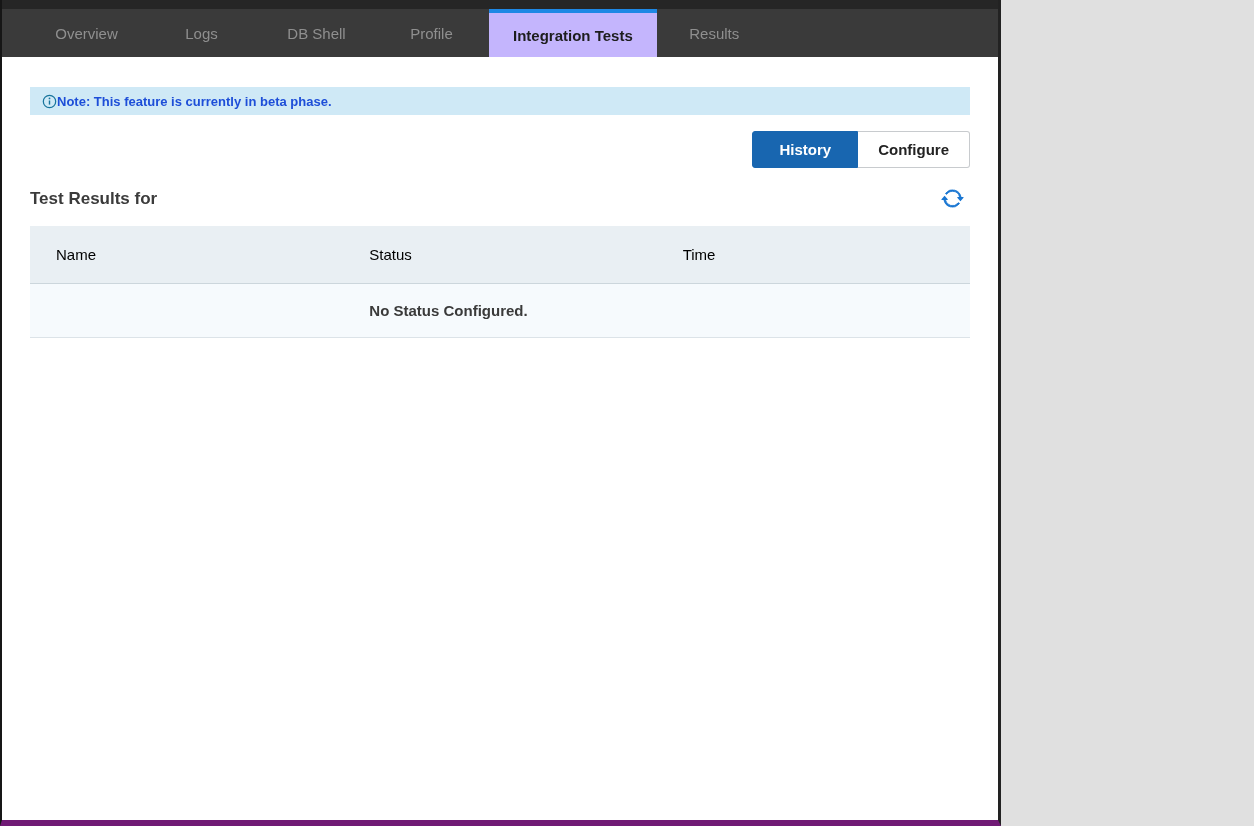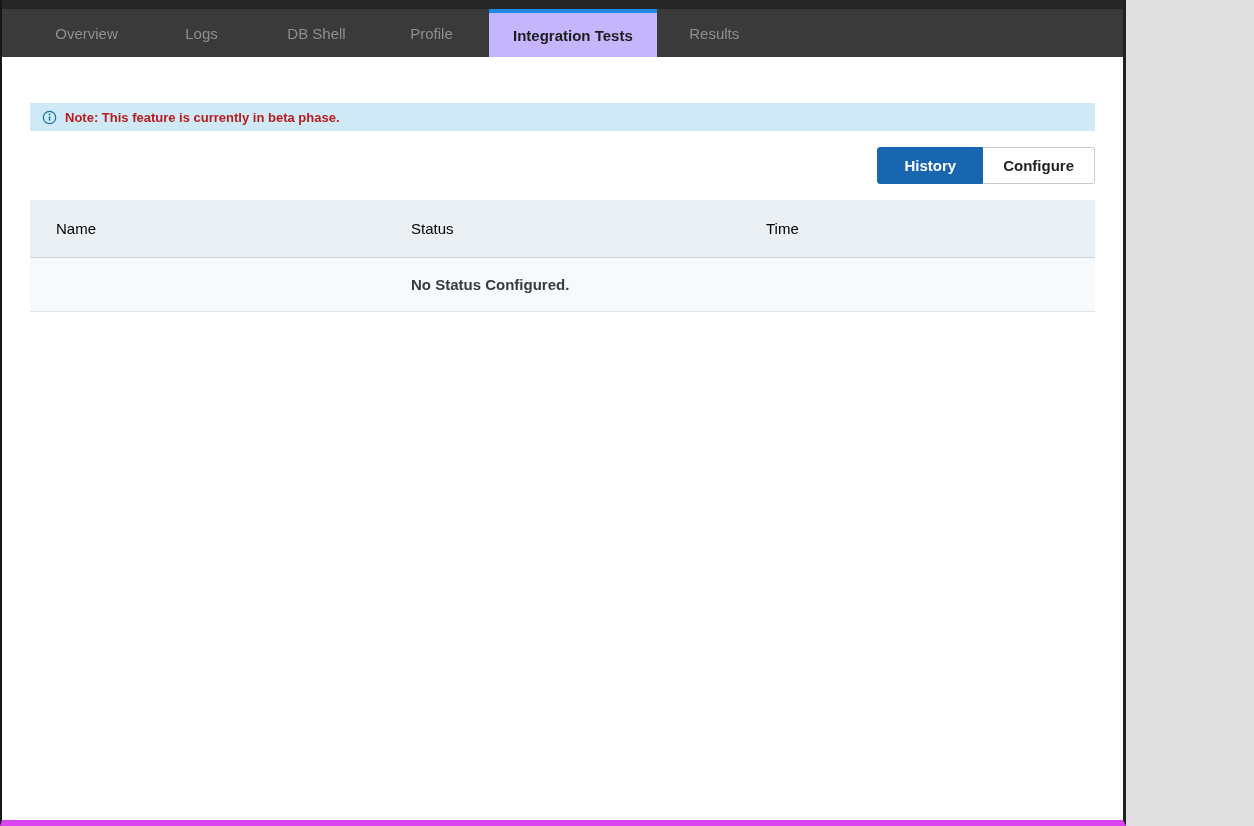--- a/index.html
+++ b/index.html
@@ -1,26 +1,26 @@
 <!DOCTYPE html>
 <html><head>
 <meta charset="utf-8">
 <style>
   * { margin: 0; padding: 0; box-sizing: border-box; }
   html, body { background: #e0e0e0; }
   body { font-family: "Liberation Sans", "DejaVu Sans", sans-serif; }
 
   .screen {
     position: relative;
-    width: 1126px;
+    width: 1001px;
     height: 826px;
     background: #ffffff;
     border-left: 2px solid #161616;
     border-right: 3px solid #222222;
-    border-bottom: 6px solid #d946ef;
+    border-bottom: 6px solid #701a75;
     overflow: hidden;
   }
 
   
   .top-strip {
     height: 9px;
     background: #262626;
   }
 
   
@@ -50,28 +50,28 @@
     padding: 0 24px;
     min-width: 0;
   }
 
   
   .content {
     padding: 0 28px;
   }
 
   .beta-banner {
-    margin-top: 46px;
+    margin-top: 30px;
     height: 28px;
     background: #cfe9f6;
     display: flex;
     align-items: center;
-    gap: 8px;
+    gap: 0;
     padding: 0 12px;
-    color: #b91c1c;
+    color: #1d4ed8;
     font-size: 13px;
     font-weight: 700;
   }
   .beta-banner svg { flex: 0 0 auto; display: block; }
 
   .toggle-row {
     margin-top: 16px;
     display: flex;
     justify-content: flex-end;
   }
@@ -179,20 +179,29 @@
         </svg>
       </span>
       <span>Note: This feature is currently in beta phase.</span>
     </div>
 
     <div class="toggle-row">
       <button class="btn btn-results">History</button>
       <button class="btn btn-configure">Configure</button>
     </div>
 
+    <div class="heading-row">
+      <div class="page-heading">Test Results for</div>
+      <button class="refresh-btn" title="">
+        <svg width="23" height="23" viewBox="0 0 16 16" fill="#1976d2">
+          <path d="M11.534 7h3.932a.25.25 0 0 1 .192.41l-1.966 2.36a.25.25 0 0 1-.384 0l-1.966-2.36a.25.25 0 0 1 .192-.41zm-11 2h3.932a.25.25 0 0 0 .192-.41L2.692 6.23a.25.25 0 0 0-.384 0L.342 8.59A.25.25 0 0 0 .534 9z"></path>
+          <path fill-rule="evenodd" stroke="#1976d2" stroke-width="0.6" d="M8 3c-1.552 0-2.94.707-3.857 1.818a.5.5 0 1 1-.771-.636A6.002 6.002 0 0 1 13.917 7H12.9A5.002 5.002 0 0 0 8 3zM3.1 9a5.002 5.002 0 0 0 8.757 2.182.5.5 0 1 1 .771.636A6.002 6.002 0 0 1 2.083 9H3.1z"></path>
+        </svg>
+      </button>
+    </div>
 
     <table class="results-table">
       <thead>
         <tr>
           <th>Name</th>
           <th>Status</th>
           <th>Time</th>
         </tr>
       </thead>
       <tbody>

